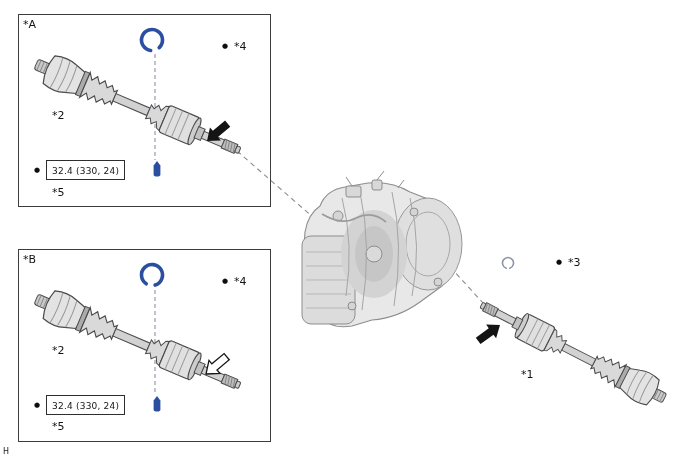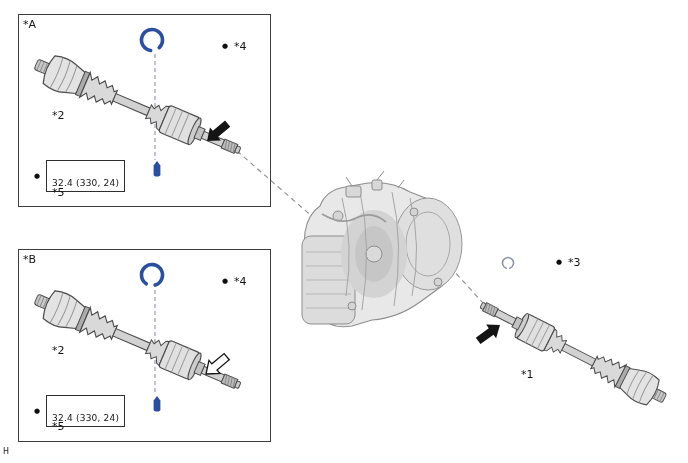--- a/index.html
+++ b/index.html
@@ -4,21 +4,21 @@
 <style>
   * { box-sizing: border-box; }
   html, body { margin: 0; padding: 0; }
   body { background: #ffffff; font-family: "DejaVu Sans", "Liberation Sans", sans-serif; }
   .stage { position: relative; width: 688px; height: 463px; background: #ffffff; overflow: hidden; }
   .stage > svg { position: absolute; left: 0; top: 0; display: block; }
   .frame { position: absolute; border: 1px solid #3c3c3c; background: transparent; }
   .lbl { position: absolute; display: flex; align-items: center; gap: 6px;
          font-size: 11px; color: #141414; line-height: 1; white-space: nowrap; }
   .dot { font-size: 7px; color: #0d0d0d; }
-  .specbox { border: 1px solid #2e2e2e; padding: 18px 5px 3px 5px; font-size: 9px;
+  .specbox { border: 1px solid #2e2e2e; padding: 6px 5px 3px 5px; font-size: 9px;
              color: #141414; background: #ffffff; letter-spacing: 0.2px; }
   .corner { position: absolute; left: 3px; top: 447px; font-size: 8px; color: #1a1a1a; }
 </style>
 </head>
 <body>
 
 <div class="stage">
 
   <svg width="688" height="463" viewBox="0 0 688 463">
     <defs>

